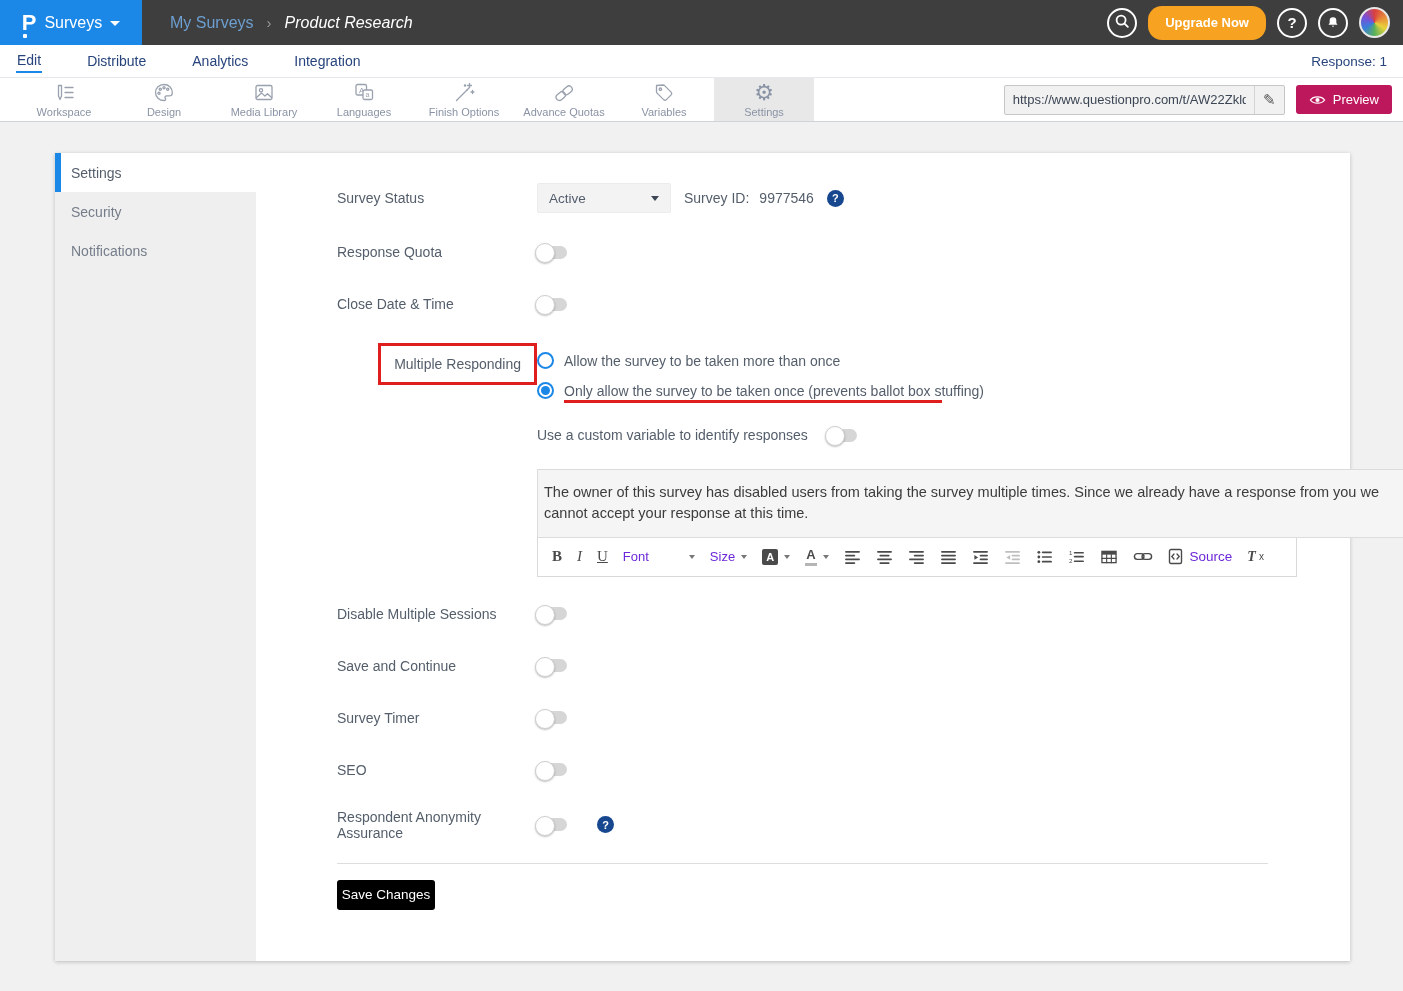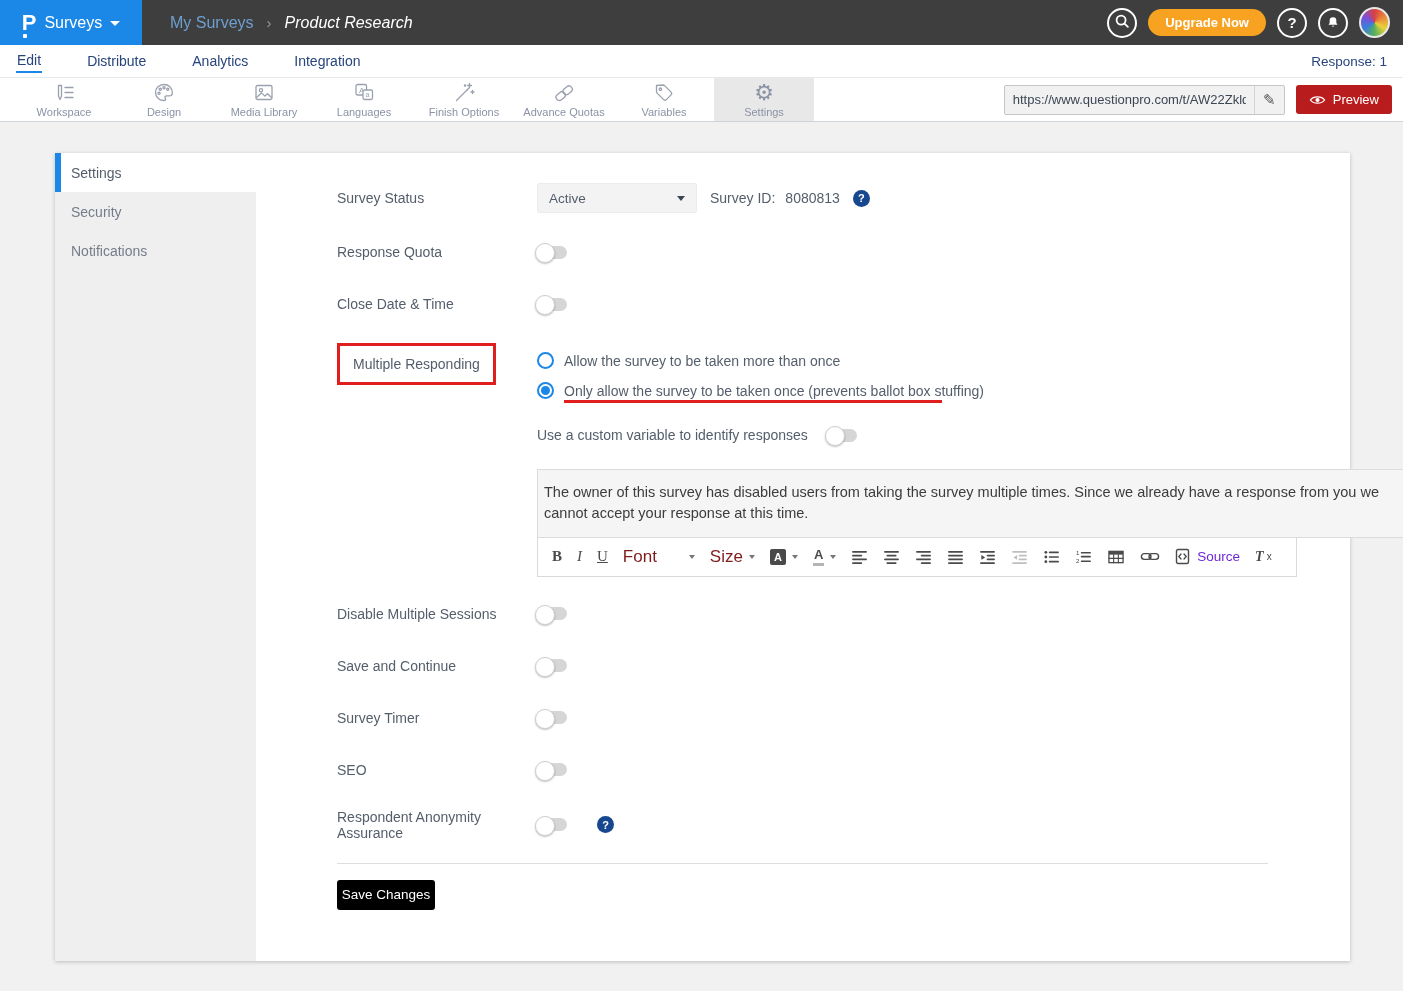--- a/index.html
+++ b/index.html
@@ -14,21 +14,21 @@
   .logo-glyph::after { content:""; position:absolute; left:1px; bottom:-4px; width:4px; height:4px; background:#fff; border-radius:1px; }
   .logo-product { color:#fff; font-size:16px; }
   .caret-down { width:0; height:0; border-left:5px solid transparent; border-right:5px solid transparent; border-top:5px solid #fff; margin-top:2px; }
   .breadcrumb { display:flex; align-items:center; margin-left:28px; font-size:16px;text-align:right; }
   .crumb-parent { color:#6d9fd0; cursor:pointer; }
   .crumb-sep { color:#9a9a9a; margin:0 13px; font-size:15px; }
   .crumb-current { color:#fff;font-style:italic; }
   .topbar-right { margin-left:auto; display:flex; align-items:center; gap:11px; padding-right:13px; }
   .circle-btn { width:30px; height:30px; border:2px solid #fff; border-radius:50%;
     display:flex; align-items:center; justify-content:center; color:#fff; font-weight:bold; font-size:15px; cursor:pointer; background:transparent; }
-  .upgrade-btn { height:27px; border:none; border-radius:14px; background:#f7a221;
+  .upgrade-btn { height:34px; border:none; border-radius:14px; background:#f7a221;
     color:#fff; font-weight:bold; font-size:13px; padding:4px 17px; cursor:pointer;
     font-family:"Liberation Sans", sans-serif; }
   .avatar { width:31px; height:31px; border-radius:50%; border:2px solid #e8e8e8; cursor:pointer;
     background:conic-gradient(#d94040,#e8893a,#e8d23a,#58b05a,#3a7fd9,#7a4fd9,#d94040); }
 
   
   .subnav { height:33px; background:#fff; display:flex; align-items:center;
     padding:0 16px; border-bottom:1px solid #e6e9ec; }
   .subnav-item { font-size:14px; color:#27447c; margin-right:44px; cursor:pointer; padding:3px 1px; }
   .subnav-item.active { border-bottom:2px solid #1b87e6; }
@@ -44,56 +44,56 @@
   .ribbon-icon { height:22px; display:flex; align-items:center; }
   .ribbon-icon svg { stroke:#9aa1ae; fill:none; stroke-width:1.3; stroke-linecap:round; stroke-linejoin:round; }
   .gear-glyph { font-size:22px; line-height:22px; color:#8a93a5; }
   .ribbon-right { margin-left:auto; display:flex; align-items:center; gap:11px; padding-right:11px; }
   .url-box { display:flex; align-items:center; height:30px; width:281px;
     border:1px solid #c6c6c6; border-radius:2px; background:#f1f1f1; overflow:hidden; }
   .url-input { flex:1; height:100%; border:none; background:transparent; padding:0 8px;
     font-size:13px; color:#3c4654; font-family:"Liberation Sans", sans-serif; outline:none; }
   .url-edit { width:30px; height:100%; border-left:1px solid #d4d4d4; display:flex;
     align-items:center; justify-content:center; color:#555; font-size:15px; cursor:pointer; }
-  .preview-btn { height:29px; border:none; border-radius:3px; background:#b91c1c; color:#fff;
+  .preview-btn { height:29px; border:none; border-radius:3px; background:#be185d; color:#fff;
     font-size:13px; padding:0 13px; display:flex; align-items:center; gap:7px; cursor:pointer;
     font-family:"Liberation Sans", sans-serif; }
 
   
   .card { width:1295px; height:808px; background:#fff; margin:31px 0 0 55px;
     box-shadow:0 1px 4px rgba(0,0,0,.22); display:flex; }
   .sidebar { width:201px; flex-shrink:0; display:flex; flex-direction:column; }
   .side-item { height:39px; display:flex; align-items:center; padding-left:16px;
     font-size:14px; color:#757d8a; cursor:pointer; }
   .side-item.active { border-left:6px solid #1b87e6; padding-left:10px; color:#545e6b; background:#fff; }
   .side-gray { background:#efefef; flex:1; }
 
   .card-main { flex:1; padding:30px 0 0 81px; }
   .row { display:flex; align-items:center; min-height:26px; margin-bottom:26px; }
   .row-label { width:200px; flex-shrink:0; font-size:14px; color:#545e6b; }
 
-  .select-box { width:160px; height:30px; background:#f3f3f4; border:1px solid #ececee;
+  .select-box { width:134px; height:30px; background:#f3f3f4; border:1px solid #ececee;
     border-radius:2px; display:flex; align-items:center; padding:12px 11px; cursor:pointer; }
   .select-box .sel-text { flex:1; font-size:13.5px; color:#545e6b; }
   .select-box .caret-dk { width:0; height:0; border-left:4.5px solid transparent;
     border-right:4.5px solid transparent; border-top:5px solid #3c4654; }
   .sid-label { margin-left:13px; font-size:14px; color:#545e6b; }
   .sid-value { margin-left:10px; font-size:14px; color:#545e6b; }
   .help-badge { width:17px; height:17px; border-radius:50%; background:#17478f; color:#fff;
     font-size:11px; font-weight:bold; display:inline-flex; align-items:center;
     justify-content:center; margin-left:13px; cursor:pointer; flex-shrink:0; }
 
   .toggle { width:30px; height:13px; border-radius:7px; background:#d6d6d6; position:relative;
     cursor:pointer; flex-shrink:0; }
   .toggle::before { content:""; position:absolute; left:-2px; top:-2.5px; width:18px; height:18px;
     border-radius:50%; background:#fff; border:1px solid #cfcfcf; box-shadow:0 1px 2px rgba(0,0,0,.25); }
 
   
   .mr-block { display:flex; align-items:flex-start; margin-bottom:24px; }
-  .mr-labelcell { width:200px; flex-shrink:0; }
+  .mr-labelcell { width:200px; flex-shrink:0;text-align:right; }
   .red-box { display:inline-block; border:3px solid #e01e1e; padding:10px 13px; font-size:14px; color:#545e6b; }
   .radio-stack { padding-top:9px; }
   .radio-row { display:flex; align-items:center; margin-bottom:13px; cursor:pointer; }
   .radio { width:17px; height:17px; border:2px solid #1b87e6; border-radius:50%; flex-shrink:0;
     display:flex; align-items:center; justify-content:center; background:#fff; }
   .radio.checked::after { content:""; width:9px; height:9px; border-radius:50%; background:#1b87e6; }
   .radio-label { margin-left:10px; font-size:14px; color:#545e6b; }
   .red-underline { height:3px; background:#e01e1e; width:378px; margin-left:27px; margin-top:1px; }
 
   .indent-row { margin-left:200px; }
@@ -101,21 +101,21 @@
   .cv-label { font-size:14px; color:#545e6b; margin-right:19px; }
 
   .msg-box { width:877px; background:#f5f5f5; border:1px solid #dcdcdc; padding:12px 6px;
     font-size:14.5px; color:#3c3c3c; line-height:1.48; font-family:"Liberation Sans", sans-serif; }
   .editor-bar { width:760px; height:39px; background:#fff; border:1px solid #d9d9d9; border-top:none;
     display:flex; align-items:center; padding:0 14px; gap:15px; color:#4a4a4a; margin-bottom:24px; }
   .ed-btn { display:flex; align-items:center; gap:3px; cursor:pointer; font-size:15px; color:#4a4a4a; }
   .ed-b { font-weight:bold; font-family:"Liberation Serif", serif; }
   .ed-i { font-style:italic; font-family:"Liberation Serif", serif; }
   .ed-u { text-decoration:underline; font-family:"Liberation Serif", serif; }
-  .ed-dd { font-size:17px; color:#7f1d1d; }
+  .ed-dd { font-size:13px; color:#6d28d9; }
   .ed-dd.wide { width:72px; justify-content:space-between; }
   .ed-caret { width:0; height:0; border-left:3.5px solid transparent; border-right:3.5px solid transparent; border-top:4px solid #777; margin-left:3px; }
   .bgA { background:#4a4a4a; color:#fff; font-size:11px; font-weight:bold; width:16px; height:16px;
     border-radius:2px; display:inline-flex; align-items:center; justify-content:center; }
   .fgA { font-size:13px; font-weight:bold; border-bottom:3px solid #b5b5b5; line-height:1.1; padding:0 1px; }
   .ed-btn svg { stroke:#4a4a4a; fill:none; stroke-width:1.8; stroke-linecap:round; }
   .ed-btn.disabled { opacity:.35; }
   .tfmt { font-size:14px; } .tfmt i { font-family:"Liberation Serif", serif; font-weight:bold; }
   .tfmt sub { font-size:10px; }
   .ed-src-label { font-size:13.5px; color:#6d28d9; margin-left:4px; }
@@ -287,21 +287,21 @@
   <div class="card-main">
 
     
     <div class="row">
       <span class="row-label">Survey Status</span>
       <div class="select-box">
         <span class="sel-text">Active</span>
         <span class="caret-dk"></span>
       </div>
       <span class="sid-label">Survey ID:</span>
-      <span class="sid-value">8080813</span>
+      <span class="sid-value">9977546</span>
       <span class="help-badge">?</span>
     </div>
 
     
     <div class="row">
       <span class="row-label">Response Quota</span>
       <span class="toggle"></span>
     </div>
 
     

